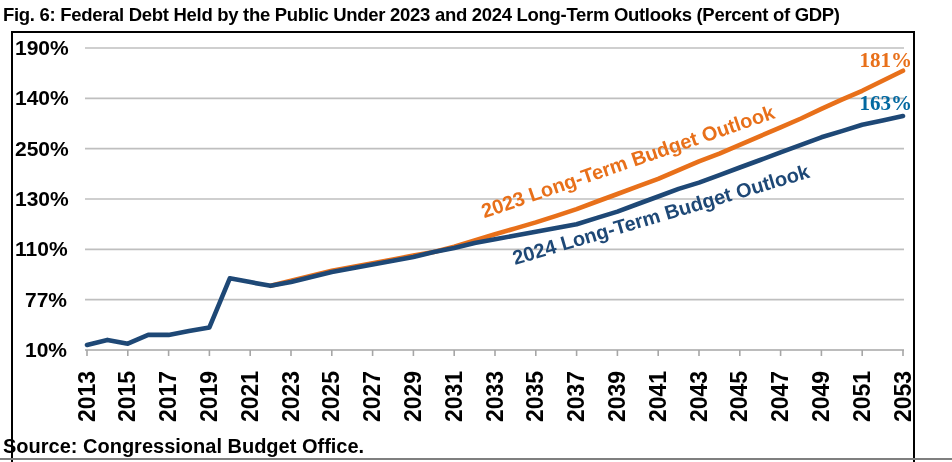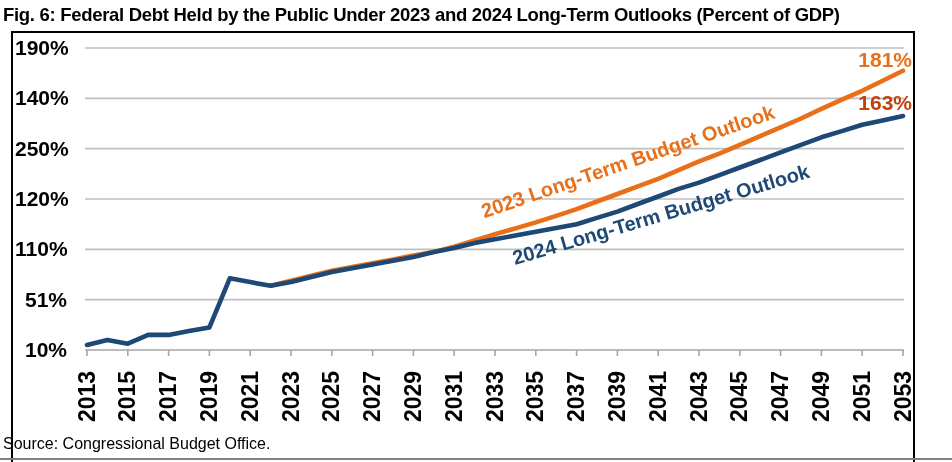--- a/index.html
+++ b/index.html
@@ -9,22 +9,22 @@
          font-size:18.5px;font-weight:bold;letter-spacing:-0.3px;white-space:nowrap;}
   .frame{position:absolute;left:11px;top:31px;width:904px;height:438px;
          border:2px solid #000;box-sizing:border-box;}
   .plot-svg{position:absolute;left:0;top:0;}
   .ylab{position:absolute;left:2px;width:52px;text-align:right;
         font-size:21px;font-weight:bold;line-height:26px;}
   .xlab{position:absolute;font-size:23px;font-weight:bold;line-height:23px;
         white-space:nowrap;transform-origin:0 0;transform:rotate(-90deg);}
   .series-label{position:absolute;font-size:20px;font-weight:bold;white-space:nowrap;
         transform:translate(-50%,-50%) rotate(var(--ang));}
-  .end-label{position:absolute;font-size:21px;font-weight:bold;text-align:right;width:79px;}
-  .source{position:absolute;left:3px;top:435px;font-size:16px;font-weight:normal;}
+  .end-label{position:absolute;font-size:21px;font-weight:bold;text-align:right;width:79px;font-family:Liberation Serif, serif;}
+  .source{position:absolute;left:3px;top:435px;font-size:20px;font-weight:bold;}
   .bottom-rule{position:absolute;left:0;top:458px;width:952px;height:2px;background:#7f7f7f;}
 </style>
 </head>
 <body>
 
 <div class="title">Fig. 6: Federal Debt Held by the Public Under 2023 and 2024 Long-Term Outlooks (Percent of GDP)</div>
 
 <div class="frame" id="frame">
     <svg width="900" height="393" viewBox="0 0 900 393" class="plot-svg">
       <line x1="72" x2="891" y1="15" y2="15" stroke="#BFBFBF" stroke-width="1.6"></line>
@@ -54,23 +54,23 @@
       <line x1="767.5999999999999" x2="767.5999999999999" y1="317.0004" y2="323.0004" stroke="#A6A6A6" stroke-width="1.6"></line>
       <line x1="808.4" x2="808.4" y1="317.0004" y2="323.0004" stroke="#A6A6A6" stroke-width="1.6"></line>
       <line x1="849.1999999999999" x2="849.1999999999999" y1="317.0004" y2="323.0004" stroke="#A6A6A6" stroke-width="1.6"></line>
       <line x1="890" x2="890" y1="317.0004" y2="323.0004" stroke="#A6A6A6" stroke-width="1.6"></line>
       <polyline points="257.6,252.8 278.0,247.8 298.4,242.8 318.8,237.7 339.2,234.0 359.6,230.2 380.0,226.4 400.4,222.6 420.8,218.9 441.2,213.8 461.6,207.5 482.0,201.2 502.4,195.4 522.8,189.4 543.2,182.9 563.6,176.1 584.0,168.5 604.4,161.0 624.8,153.4 645.2,145.9 665.6,137.1 686.0,128.3 706.4,120.7 726.8,111.9 747.2,103.1 767.6,94.3 788.0,85.5 808.4,75.9 828.8,66.6 849.2,57.8 869.6,47.7 890.0,37.7" fill="none" stroke="#E8701A" stroke-width="4.6" stroke-linejoin="round" stroke-linecap="round"></polyline>
       <polyline points="74.0,312.0 94.4,306.9 114.8,310.7 135.2,301.9 155.6,301.9 176.0,298.1 196.4,294.4 216.8,245.3 237.2,249.1 257.6,252.8 278.0,249.1 298.4,244.0 318.8,239.0 339.2,235.2 359.6,231.4 380.0,227.7 400.4,223.9 420.8,218.9 441.2,215.1 461.6,210.0 482.0,206.3 502.4,202.5 522.8,198.7 543.2,194.9 563.6,191.2 584.0,184.9 604.4,178.6 624.8,171.0 645.2,163.5 665.6,155.9 686.0,149.6 706.4,142.1 726.8,134.5 747.2,127.0 767.6,119.4 788.0,111.9 808.4,104.3 828.8,98.1 849.2,91.8 869.6,87.5 890.0,83.0" fill="none" stroke="#1E4876" stroke-width="4.6" stroke-linejoin="round" stroke-linecap="round"></polyline>
     </svg>
     <div class="ylab" style="top: 2px;">190%</div>
     <div class="ylab" style="top: 52.3334px;">140%</div>
     <div class="ylab" style="top: 102.667px;">250%</div>
-    <div class="ylab" style="top: 153px;">120%</div>
+    <div class="ylab" style="top: 153px;">130%</div>
     <div class="ylab" style="top: 203.334px;">110%</div>
-    <div class="ylab" style="top: 253.667px;">51%</div>
+    <div class="ylab" style="top: 253.667px;">77%</div>
     <div class="ylab" style="top: 304px;">10%</div>
     <div class="xlab" style="left: 62.5px; top: 389px;">2013</div>
     <div class="xlab" style="left: 103.3px; top: 389px;">2015</div>
     <div class="xlab" style="left: 144.1px; top: 389px;">2017</div>
     <div class="xlab" style="left: 184.9px; top: 389px;">2019</div>
     <div class="xlab" style="left: 225.7px; top: 389px;">2021</div>
     <div class="xlab" style="left: 266.5px; top: 389px;">2023</div>
     <div class="xlab" style="left: 307.3px; top: 389px;">2025</div>
     <div class="xlab" style="left: 348.1px; top: 389px;">2027</div>
     <div class="xlab" style="left: 388.9px; top: 389px;">2029</div>
@@ -82,17 +82,17 @@
     <div class="xlab" style="left: 633.7px; top: 389px;">2041</div>
     <div class="xlab" style="left: 674.5px; top: 389px;">2043</div>
     <div class="xlab" style="left: 715.3px; top: 389px;">2045</div>
     <div class="xlab" style="left: 756.1px; top: 389px;">2047</div>
     <div class="xlab" style="left: 796.9px; top: 389px;">2049</div>
     <div class="xlab" style="left: 837.7px; top: 389px;">2051</div>
     <div class="xlab" style="left: 878.5px; top: 389px;">2053</div>
     <div class="series-label" style="left: 615px; top: 129px; --ang: -19deg; color: rgb(232, 112, 26);">2023 Long-Term Budget Outlook</div>
     <div class="series-label" style="left: 648px; top: 182px; --ang: -16.5deg; color: rgb(30, 72, 118);">2024 Long-Term Budget Outlook</div>
     <div class="end-label" style="left: 820px; top: 15px; color: rgb(232, 112, 26);">181%</div>
-    <div class="end-label" style="left: 820px; top: 58px; color: #c2410c;">163%</div>
+    <div class="end-label" style="left: 820px; top: 58px; color: #0369a1;">163%</div>
   </div>
 
 <div class="source">Source: Congressional Budget Office.</div>
 <div class="bottom-rule"></div>
 
 </body></html>

